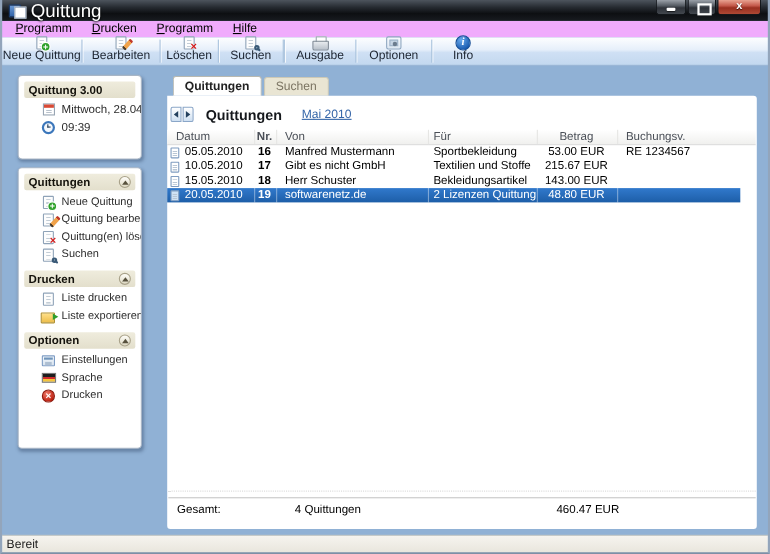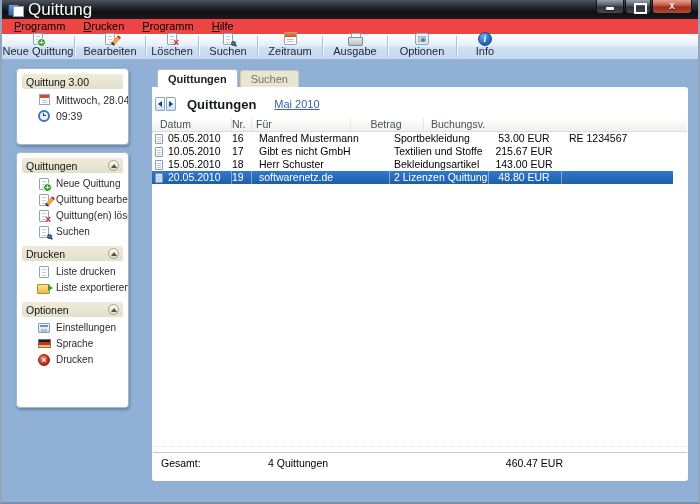--- a/index.html
+++ b/index.html
@@ -25,21 +25,21 @@
           background:linear-gradient(#9aa0a8 0%,#555b63 40%,#2e3239 55%,#43484f 100%); }
   .wbtn.min { width:28px; } .wbtn.max { width:26px; } .wbtn.close { width:40px;
           background:linear-gradient(#e8a291 0%,#c4594a 40%,#992f1f 55%,#b04a36 100%); }
   .wbtn.min::after { content:""; position:absolute; left:9px; right:9px; bottom:3px; height:3px; background:#fff;
           border-radius:1px; box-shadow:0 1px 1px rgba(0,0,0,.6); }
   .wbtn.max::after { content:""; position:absolute; left:8px; top:3px; width:9px; height:7px; border:2px solid #fff; }
   .wbtn.close::after { content:"x"; display:block; text-align:center; color:#fff;
           font:bold 10px/12px "Liberation Sans",sans-serif; text-shadow:0 1px 1px rgba(0,0,0,.7); }
 
   
-  .menubar { height:15px; flex:none; display:flex; align-items:center; background:#ef4444; padding-left:3px; }
+  .menubar { height:15px; flex:none; display:flex; align-items:center; background:#f0abfc; padding-left:3px; }
   .menu-item { padding:0 9px; line-height:15px; color:#000; }
   .menu-item::first-letter { text-decoration:underline; }
 
   
   .toolbar { height:26px; flex:none; display:flex; align-items:stretch;
              background:linear-gradient(180deg,#fdfeff 0%,#e6effa 45%,#cfe0f4 55%,#c3d8ef 100%);
              border-bottom:1px solid #9ab6d6; }
   .tb-btn { display:flex; flex-direction:column; align-items:center; justify-content:flex-end;
             padding:1px 0 2px; gap:1px; }
   .tb-label { font-size:11px; color:#1c2430; line-height:11px; white-space:nowrap; }
@@ -103,21 +103,21 @@
 
   
   .client { flex:1; position:relative; background:#90b1d5; }
 
   .side-panel { position:absolute; left:14px; width:113px; background:#fff; border:1px solid #a9b6c6;
         border-radius:4px; box-shadow:1px 2px 3px rgba(30,50,80,.35); overflow:hidden; }
   .sp-info { top:8px; height:77px; }
   .sp-nav  { top:92px; height:256px; }
   .sec-head { margin:5px 5px 3px; height:15px; background:linear-gradient(#efecdd,#e3dfcc); border-radius:2px;
         display:flex; align-items:center; justify-content:space-between; padding:0 4px;
-        font-weight:normal; font-size:10.5px; color:#14120c; }
+        font-weight:bold; font-size:10.5px; color:#14120c; }
   .sec-btn { width:11px; height:11px; border-radius:50%; background:linear-gradient(#fffef9,#ddd8c2);
         border:1px solid #a9a28a; position:relative; flex:none; }
   .sec-btn::after { content:""; position:absolute; left:2px; top:3px; border-left:3px solid transparent;
         border-right:3px solid transparent; border-bottom:4px solid #57513d; }
   .sd-item { display:flex; align-items:center; gap:5px; height:15px; padding-left:20px; margin:1px 0;
         font-size:10px; color:#2c2c2c; white-space:nowrap; cursor:pointer; }
   .sd-icn-box { width:14px; display:flex; justify-content:center; flex:none; }
   .sp-info .sd-item { font-size:10.5px; }
   .sec { margin-bottom:7px; }
 
@@ -140,21 +140,21 @@
   .nav-btn.next::after { content:""; border-top:3px solid transparent; border-bottom:3px solid transparent;
         border-left:4px solid #24405e; }
   .page-title { margin-left:11px; font-size:13px; font-weight:bold; color:#15181c; }
   .period-link { margin-left:18px; color:#3465a8; text-decoration:underline; cursor:pointer; }
 
   
   .tbl-header { position:absolute; left:0; right:1px; top:31px; height:14px; display:flex;
         background:linear-gradient(#ffffff,#f0f0ee); border-bottom:1px solid #dcdcdc; color:#4a4f57; }
   .hc { font-size:10.5px; line-height:13px; border-right:1px solid #e6e6e4; overflow:hidden; white-space:nowrap; }
   .c1 { width:80px; padding-left:8px; }
-  .c2 { width:20px; text-align:left; padding-right:2px; }
+  .c2 { width:20px; text-align:center; padding-right:2px;font-weight:bold; }
   .c3 { width:138px; padding-left:7px; }
   .c4 { width:99px; padding-left:4px; }
   .c5 { width:73px; text-align:center; padding-right:2px; }
   .c6 { flex:1; padding-left:7px; border-right:none; }
   .tbl-rows { position:absolute; left:0; right:15px; top:45px; }
   .row { display:flex; height:13px; align-items:center; color:#000; cursor:pointer; }
   .cell { font-size:10.5px; line-height:13px; white-space:nowrap; overflow:hidden; border-right:1px solid transparent; }
   .row .c1 { padding-left:0; display:flex; align-items:center; }
   .row .c1 .i-doc { margin:0 5px 0 3px; }
   .row.selected { background:linear-gradient(180deg,#3179cc,#1d5ea8); color:#fff; }
@@ -226,26 +226,20 @@
     <div class="tb-sep"></div>
     <div class="tb-btn" style="width:58px">
       <span class="tb-ic">
           <span class="icn pg">
             <span class="bdg bdg-mag"></span>
           </span>
         </span>
       <span class="tb-label">Suchen</span>
     </div>
     <div class="tb-sep"></div>
-    <div class="tb-btn" style="width:64px">
-      <span class="tb-ic">
-          <span class="icn i-cal"></span>
-        </span>
-      <span class="tb-label">Zeitraum</span>
-    </div>
     <div class="tb-sep"></div>
     <div class="tb-btn" style="width:64px">
       <span class="tb-ic">
           <span class="icn i-prn"></span>
         </span>
       <span class="tb-label">Ausgabe</span>
     </div>
     <div class="tb-sep"></div>
     <div class="tb-btn" style="width:68px">
       <span class="tb-ic">
@@ -378,20 +372,21 @@
       <div class="panel-head">
         <div class="nav-btn prev"></div>
         <div class="nav-btn next"></div>
         <span class="page-title">Quittungen</span>
         <span class="period-link">Mai 2010</span>
       </div>
 
       <div class="tbl-header">
         <div class="hc c1">Datum</div>
         <div class="hc c2">Nr.</div>
+        <div class="hc c3">Von</div>
         <div class="hc c4">Für</div>
         <div class="hc c5">Betrag</div>
         <div class="hc c6">Buchungsv.</div>
       </div>
 
       <div class="tbl-rows">
         <div class="row">
           <div class="cell c1">
               <span class="icn i-doc"></span>
               <span>05.05.2010</span>
@@ -438,13 +433,16 @@
       </div>
 
       <div class="tbl-footer">
         <span class="f-label">Gesamt:</span>
         <span class="f-count">4 Quittungen</span>
         <span class="f-total">460.47 EUR</span>
       </div>
     </div>
   </div>
 
+  <div class="statusbar">
+    <span>Bereit</span>
+  </div>
 </div>
 
 </body></html>

